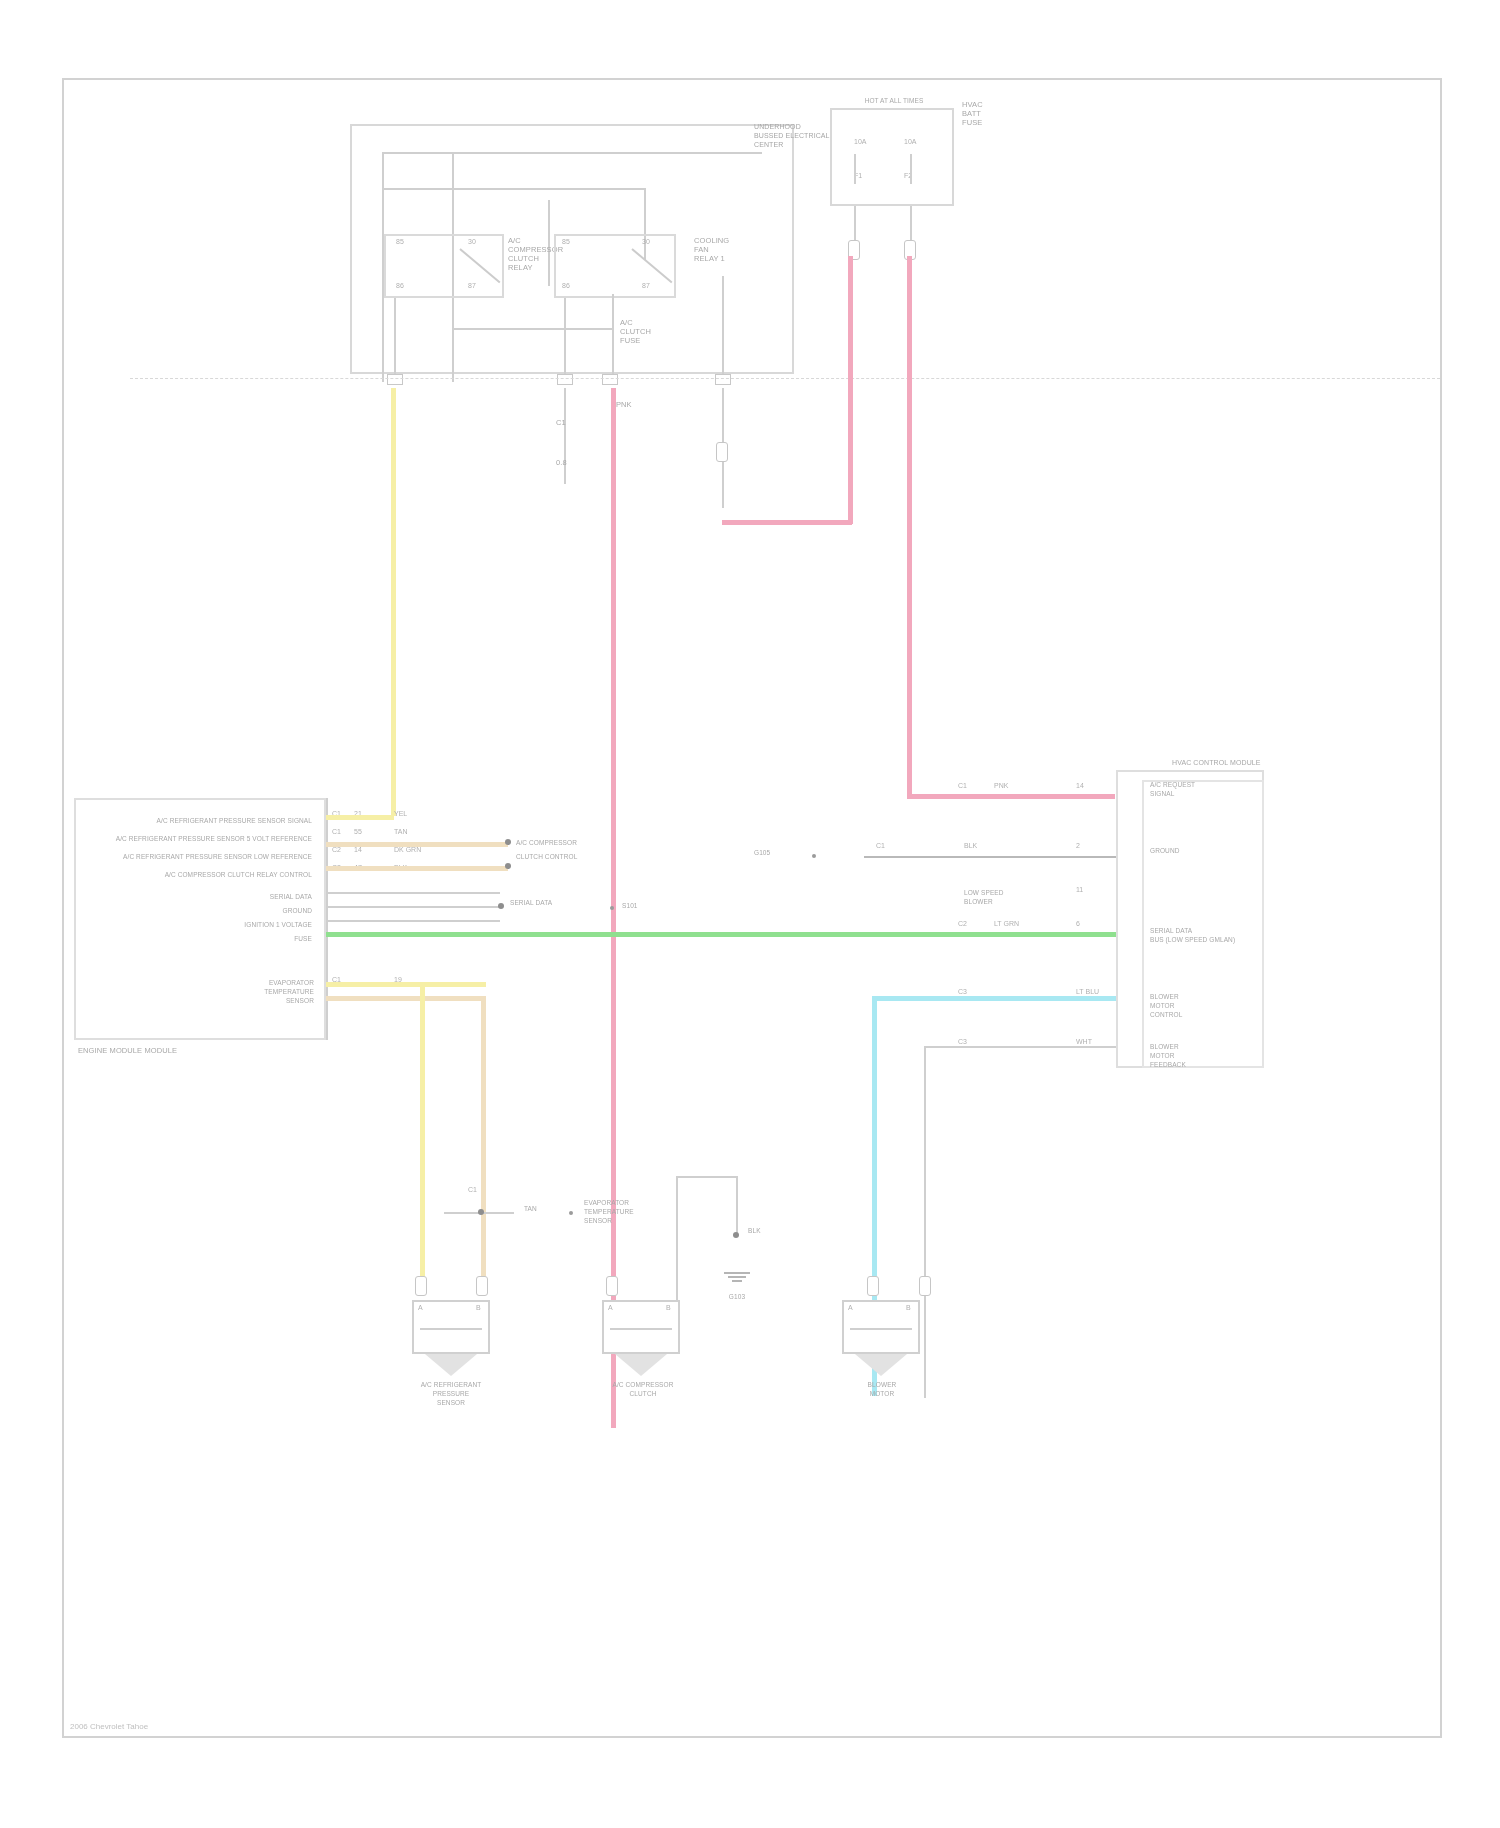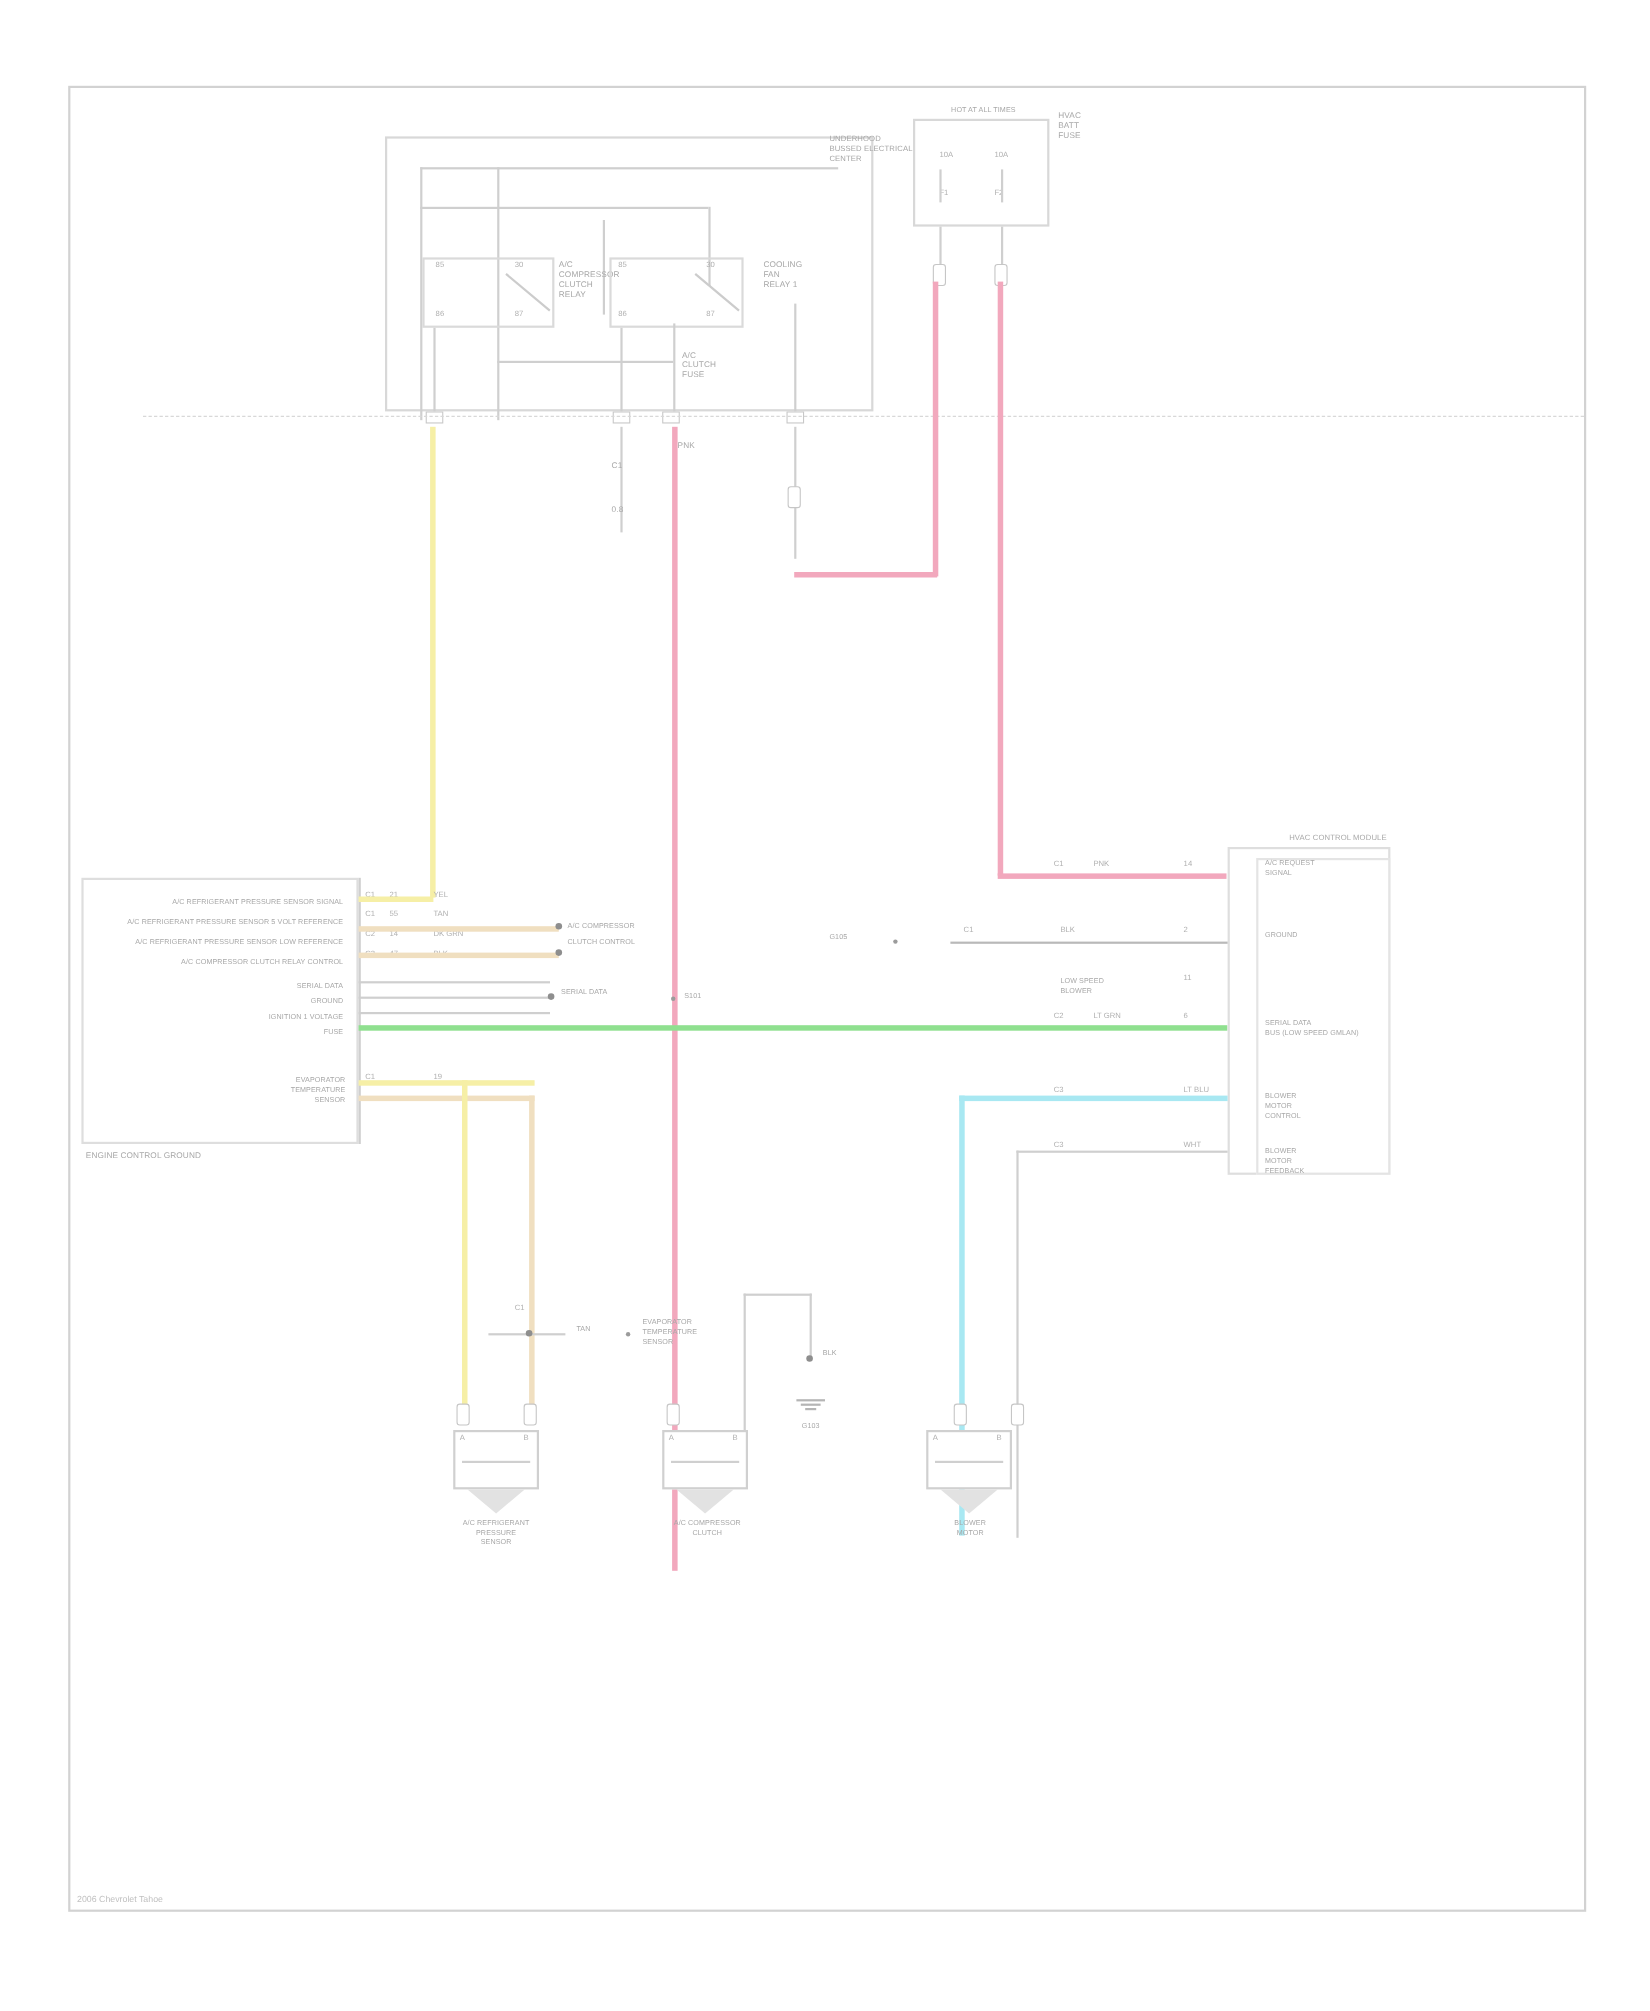--- a/index.html
+++ b/index.html
@@ -132,21 +132,21 @@
 
     <div class="wire v w-gry" style="left:658px;top:308px;height:120px;"></div>
     <div class="cbreak" style="left:652px;top:362px;"></div>
     <div class="wire h w-pnk thick" style="left:658px;top:440px;width:130px;"></div>
     <div class="wire thickv w-pnk" style="left:784px;top:176px;height:268px;"></div>
 
     <div class="wire thickv w-pnk" style="left:843px;top:176px;height:540px;"></div>
     <div class="wire h w-pnk thick" style="left:843px;top:714px;width:208px;"></div>
 
     <div class="modbox" style="left:10px;top:718px;width:252px;height:242px;border-color:#dedede;"></div>
-    <div class="lbl" style="left:14px;top:966px;width:180px;font-size:7.5px;">ENGINE CONTROL GROUND</div>
+    <div class="lbl" style="left:14px;top:966px;width:180px;font-size:7.5px;">ENGINE MODULE MODULE</div>
 
     <div class="lbl r" style="left:48px;top:736px;width:200px;font-size:6.5px;">A/C REFRIGERANT PRESSURE SENSOR SIGNAL</div>
     <div class="lbl r" style="left:48px;top:754px;width:200px;font-size:6.5px;">A/C REFRIGERANT PRESSURE SENSOR 5 VOLT REFERENCE</div>
     <div class="lbl r" style="left:48px;top:772px;width:200px;font-size:6.5px;">A/C REFRIGERANT PRESSURE SENSOR LOW REFERENCE</div>
     <div class="lbl r" style="left:48px;top:790px;width:200px;font-size:6.5px;">A/C COMPRESSOR CLUTCH RELAY CONTROL</div>
 
     <div class="lbl r" style="left:140px;top:812px;width:108px;font-size:6.5px;">SERIAL DATA</div>
     <div class="lbl r" style="left:140px;top:826px;width:108px;font-size:6.5px;">GROUND</div>
     <div class="lbl r" style="left:140px;top:840px;width:108px;font-size:6.5px;">IGNITION 1 VOLTAGE</div>
     <div class="lbl r" style="left:140px;top:854px;width:108px;font-size:6.5px;">FUSE</div>

